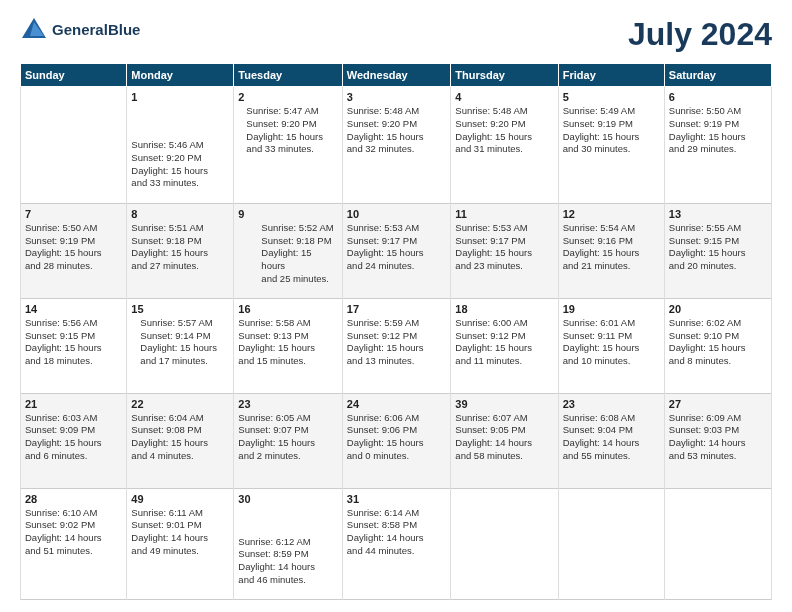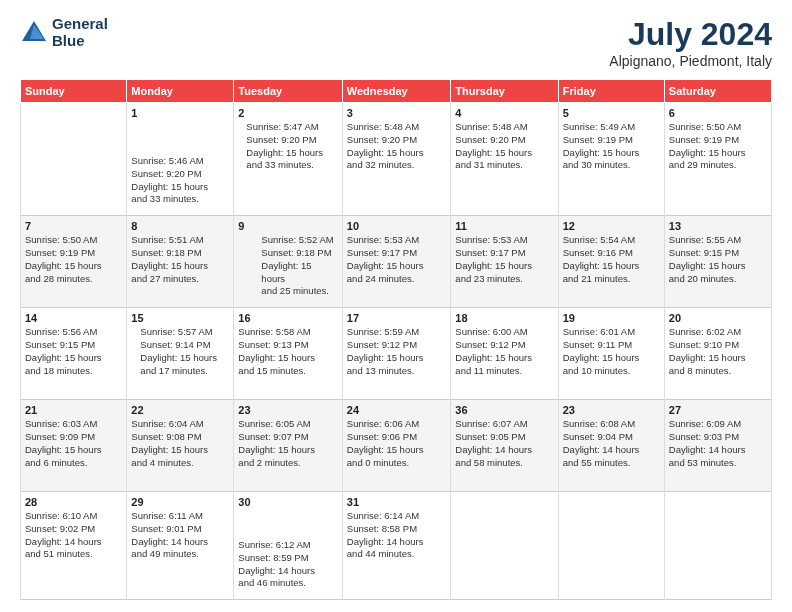--- a/index.html
+++ b/index.html
@@ -22,25 +22,26 @@
       justify-content: space-between;
       align-items: flex-start;
       margin-bottom: 10px;
     }
     .logo {
       display: flex;
       align-items: center;
     }
     .logo-text {
       display: flex;
-      flex-direction: column;
+      flex-direction: row;
       font-size: 15px;
       font-weight: bold;
       color: #1a3a5c;
       line-height: 1.1;
+      align-items: flex-end;
     }
     .logo-text span:first-child { color: #1a3a5c; }
     .logo-icon {
       width: 28px;
       height: 28px;
       margin-right: 4px;
     }
     .title-block {
       text-align: right;
       margin-left: 16px;
@@ -54,21 +55,21 @@
       font-size: 14px;
       color: #333;
     }
     .calendar {
       width: 100%;
       border-collapse: collapse;
       flex: 1;
       font-size: 10px;
     }
     .calendar thead tr th {
-      background-color: #ef4444;
+      background-color: #0c4a6e;
       color: #fff;
       padding: 5px 4px;
       text-align: left;
       font-size: 11px;
       font-weight: bold;
       border: 1px solid #fff;
       margin-left: 38px;
     }
     .calendar tbody tr {
       border-bottom: 1px solid #ccc;
@@ -113,21 +114,20 @@
         <polygon points="14,2 26,22 2,22" fill="#2060a0"></polygon>
         <polygon points="14,6 24,20 10,20" fill="#4a90d0"></polygon>
       </svg>
       <div class="logo-text">
         <span>General</span>
         <span>Blue</span>
       </div>
     </div>
     <div class="title-block">
       <div class="main-title">July 2024</div>
-      <div class="subtitle">Alpignano, Piedmont, Italy</div>
     </div>
   </div>
 
   <table class="calendar">
     <thead>
       <tr>
       <th>Sunday</th>
           <th>Monday</th>
           <th>Tuesday</th>
           <th>Wednesday</th>
@@ -307,21 +307,21 @@
 and 2 minutes.</div>
           </td>
           <td>
             <div class="day-num">24</div>
             <div class="day-info" style="white-space: pre-line;">Sunrise: 6:06 AM
 Sunset: 9:06 PM
 Daylight: 15 hours
 and 0 minutes.</div>
           </td>
           <td>
-            <div class="day-num">36</div>
+            <div class="day-num">39</div>
             <div class="day-info" style="white-space: pre-line;">Sunrise: 6:07 AM
 Sunset: 9:05 PM
 Daylight: 14 hours
 and 58 minutes.</div>
           </td>
           <td>
             <div class="day-num">23</div>
             <div class="day-info" style="white-space: pre-line;">Sunrise: 6:08 AM
 Sunset: 9:04 PM
 Daylight: 14 hours
@@ -337,21 +337,21 @@
         </tr>
         <tr>
           <td>
             <div class="day-num">28</div>
             <div class="day-info" style="white-space: pre-line;">Sunrise: 6:10 AM
 Sunset: 9:02 PM
 Daylight: 14 hours
 and 51 minutes.</div>
           </td>
           <td>
-            <div class="day-num">29</div>
+            <div class="day-num">49</div>
             <div class="day-info" style="white-space: pre-line;">Sunrise: 6:11 AM
 Sunset: 9:01 PM
 Daylight: 14 hours
 and 49 minutes.</div>
           </td>
           <td>
             <div class="day-num">30</div>
             <div class="day-info" style="white-space: pre-line; margin-top: 31px;">Sunrise: 6:12 AM
 Sunset: 8:59 PM
 Daylight: 14 hours

